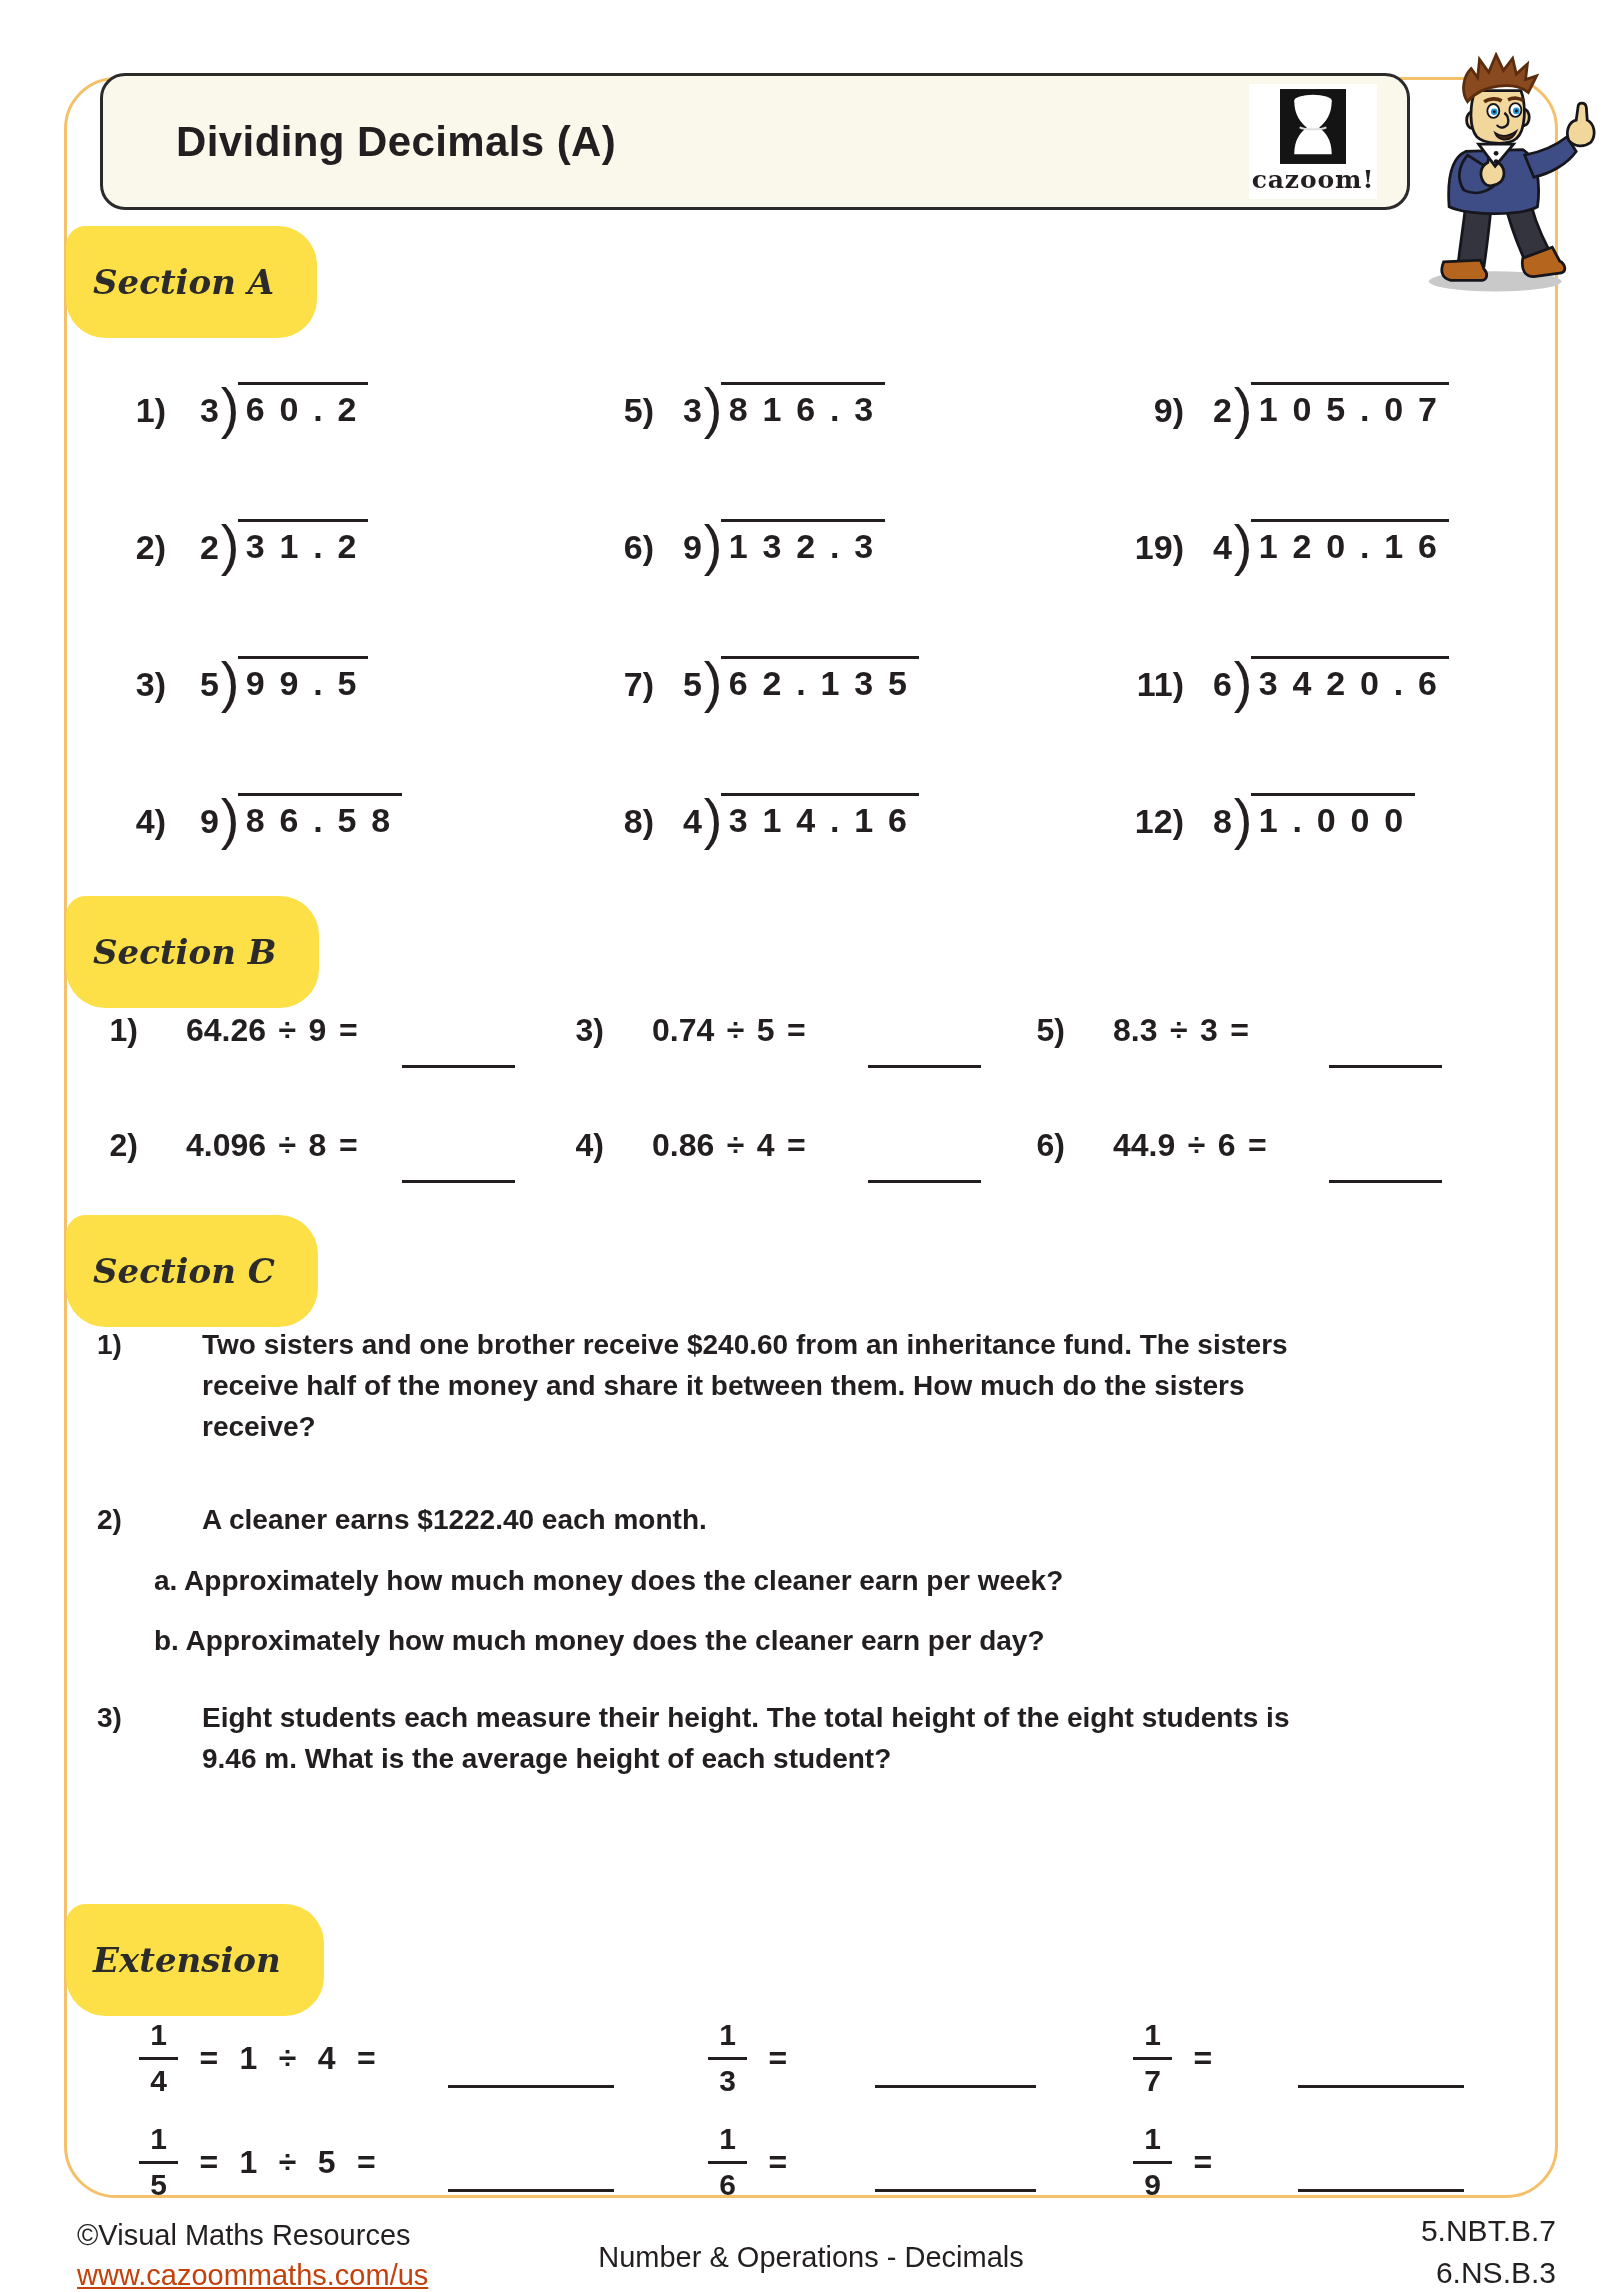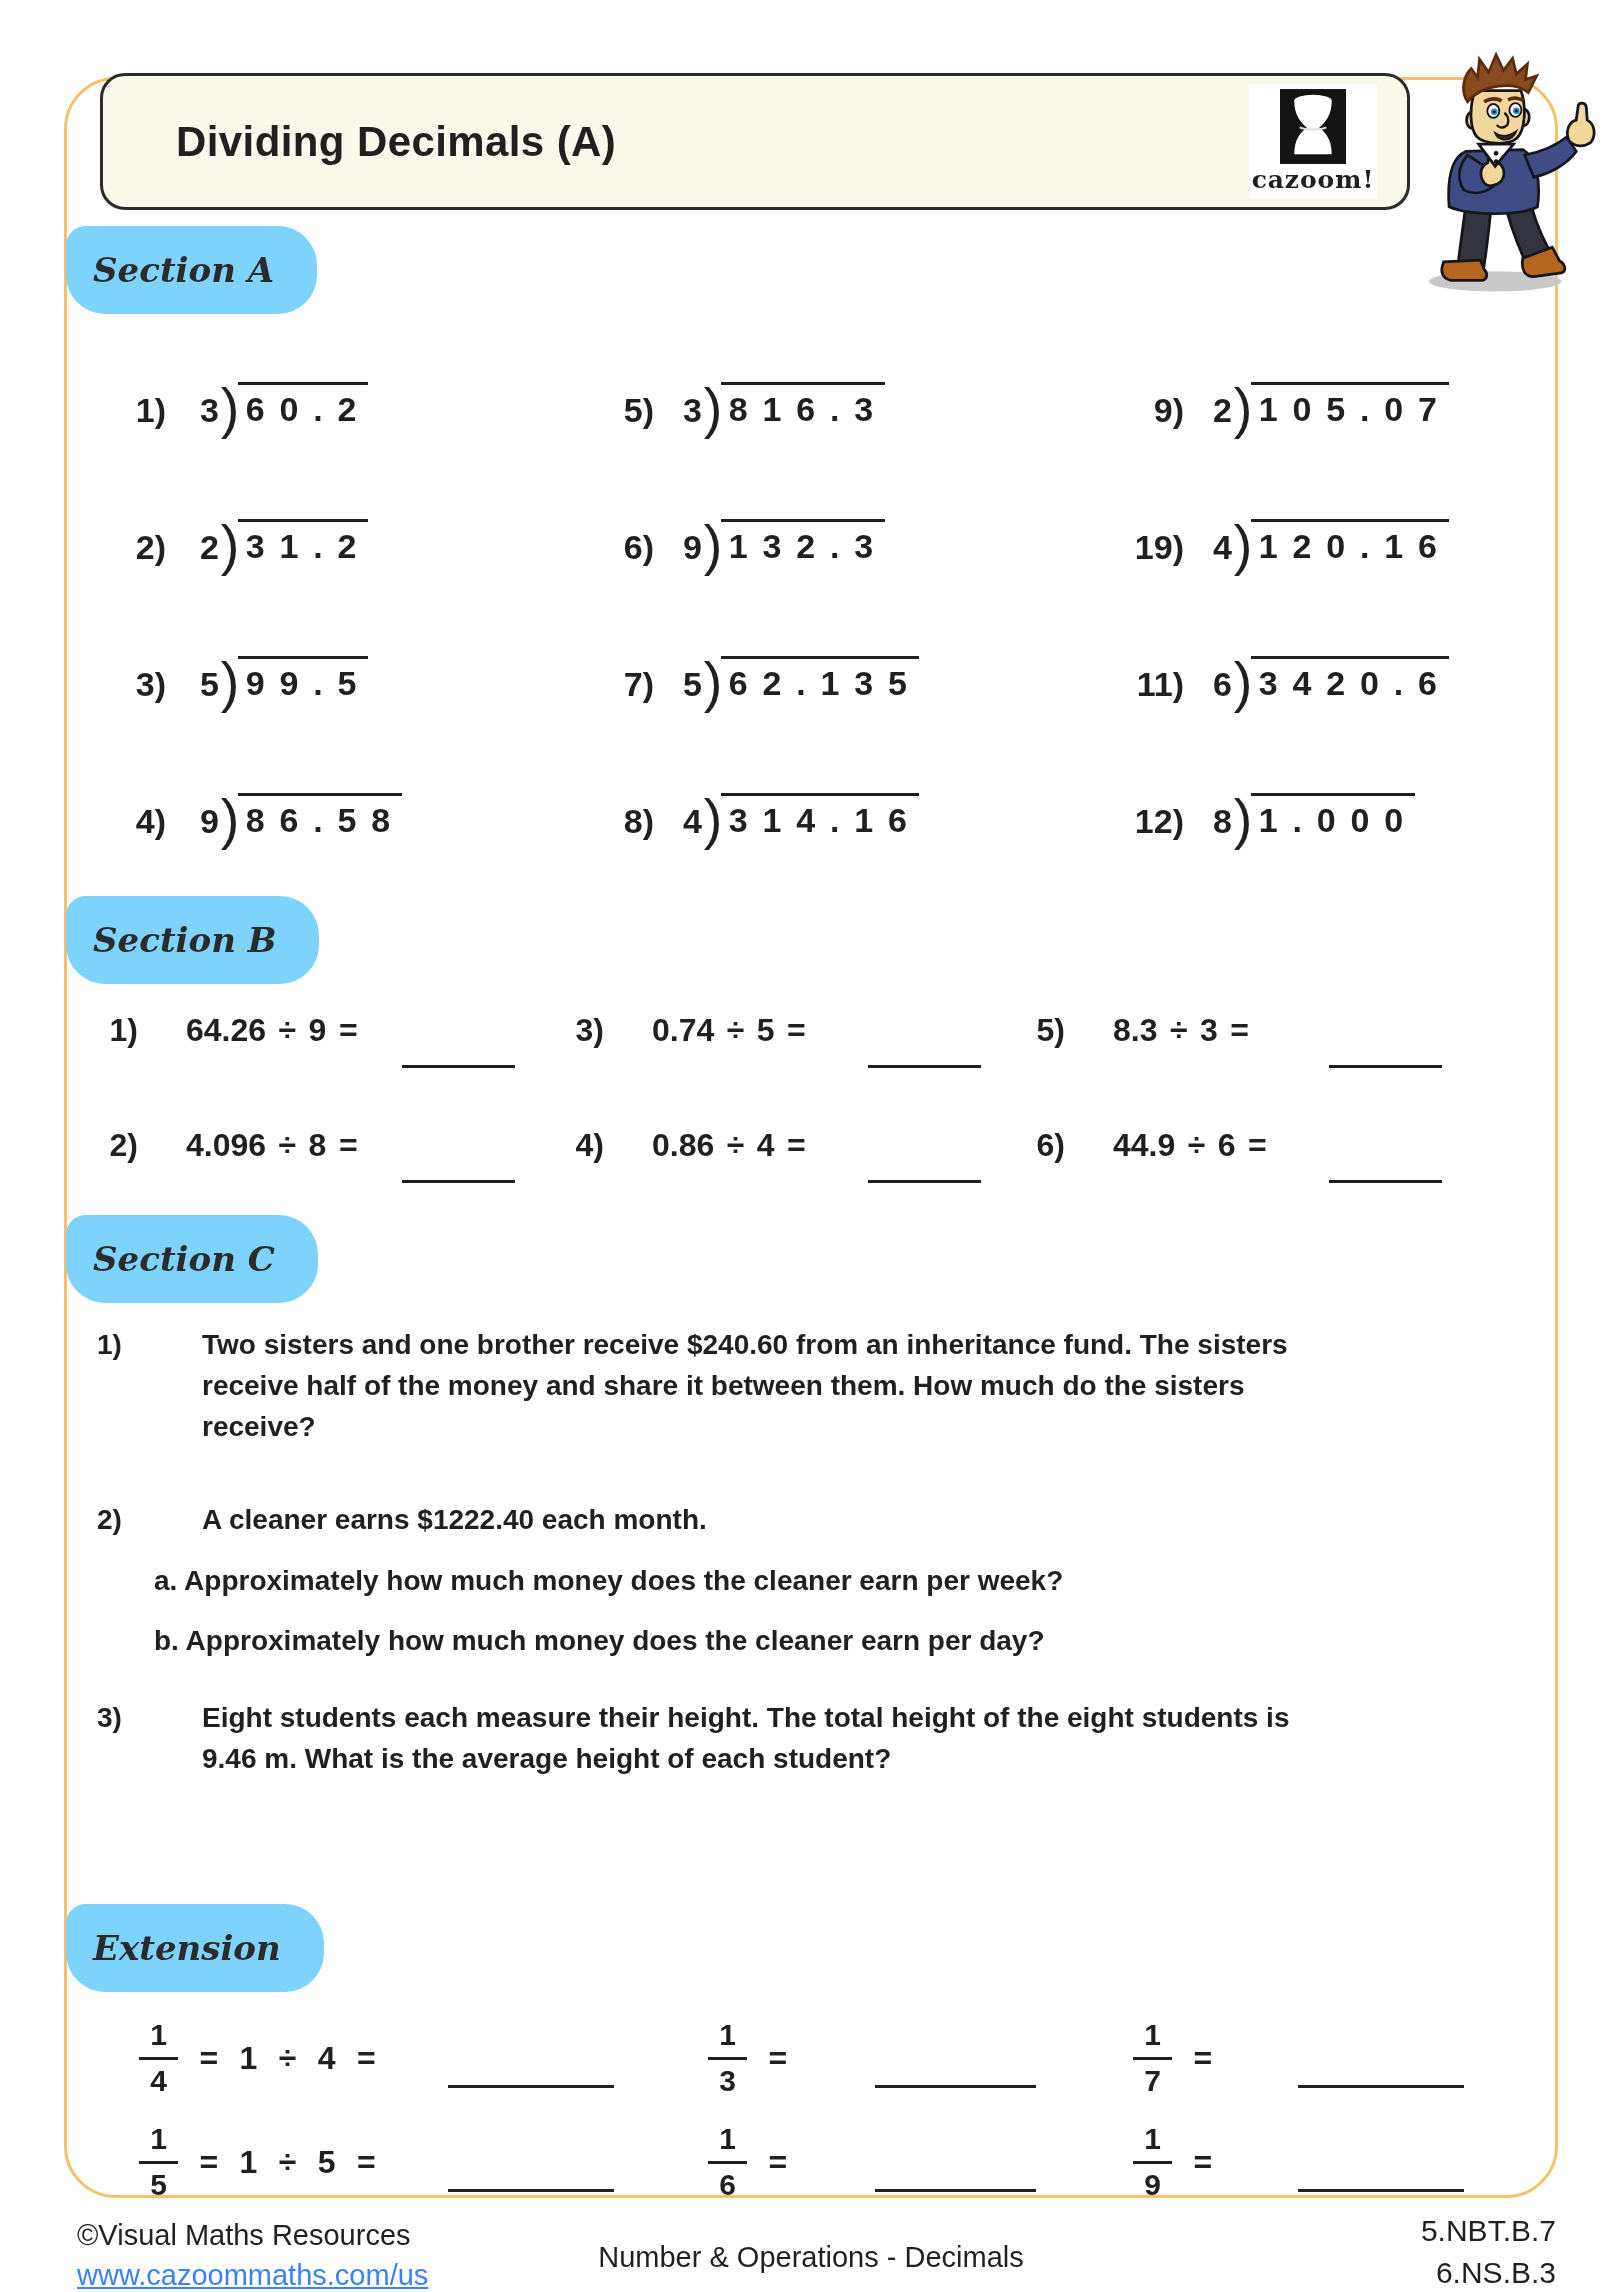--- a/index.html
+++ b/index.html
@@ -15,21 +15,21 @@
              border:3.6px solid #2B2B2B;border-radius:25px;display:flex;align-items:center;z-index:2;padding-left:30px;}
   .title{font-size:42px;font-weight:bold;margin:0 0 0 43px;letter-spacing:0.4px;}
   .logo{position:absolute;right:30px;top:8px;width:128px;height:115px;background:#ffffff;
         display:flex;flex-direction:column;align-items:center;justify-content:center;}
   .logo-mark svg{display:block;}
   .logo-text{font-family:"DejaVu Serif",serif;font-weight:bold;font-size:25px;margin-top:1.8px;letter-spacing:0.9px;}
 
   .mascot{position:absolute;left:1386px;top:52px;width:222px;height:244px;z-index:3;}
 
   
-  .sec-label{position:absolute;left:66px;height:88px;background:#7dd3fc;display:inline-flex;align-items:center;
+  .sec-label{position:absolute;left:66px;height:112px;background:#fde047;display:inline-flex;align-items:center;
              padding:0 43px 0 27px;border-radius:19.7px 39px 39px 39px;font-family:"DejaVu Serif",serif;
              font-style:italic;font-weight:bold;font-size:34px;color:#2b2b2b;z-index:1;}
   #labelA{top:226px}#labelB{top:896px}#labelC{top:1215px}#labelE{top:1904px}
 
   
   .secA{position:absolute;top:382px;left:0;width:1622px;}
   .colA{position:absolute;top:0;}
   .colA1{left:123px}.colA2{left:611px}.colA3{left:1123px}
   .ldp{height:137px;display:flex;align-items:flex-start;}
   .pnum{min-width:43px;text-align:right;margin:9px 34px 0 0;font-size:34px;font-weight:bold;}
@@ -66,21 +66,21 @@
   .frac{display:inline-flex;flex-direction:column;align-items:center;font-size:30px;font-weight:bold;line-height:1;}
   .frac-bar{width:39px;border-top:3.6px solid #231f20;margin:6.3px 0;height:0;}
   .ext-rest{font-size:32px;font-weight:bold;margin-left:21.5px;word-spacing:10.7px;letter-spacing:0.9px;}
   .ext-line{position:absolute;top:79px;border-bottom:3.6px solid #231f20;height:0;}
   .exti.c1 .ext-line{left:309px;width:166px;}
   .exti.c2 .ext-line{left:167px;width:161px;}
   .exti.c3 .ext-line{left:165px;width:166px;}
 
   
   .footer-left{position:absolute;left:77px;top:2219px;font-size:29px;}
-  .f-link{color:#3b82f6;text-decoration:underline;display:inline-block;margin-top:7.2px;font-size:29px;}
+  .f-link{color:#c2410c;text-decoration:underline;display:inline-block;margin-top:7.2px;font-size:29px;}
   .footer-center{position:absolute;left:0;width:1622px;top:2241px;text-align:center;font-size:29px;}
   .footer-right{position:absolute;right:66px;top:2210px;text-align:right;font-size:30px;line-height:42px;}
 </style>
 </head>
 <body>
 
 <div class="sheet">
 
   <div class="page-border"></div>
 

